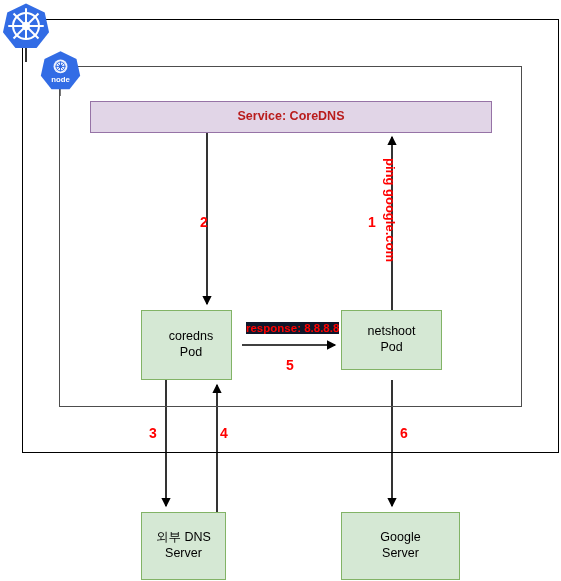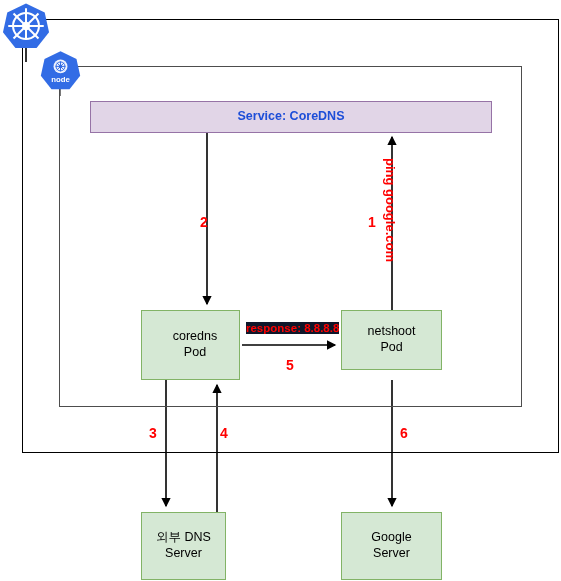--- a/index.html
+++ b/index.html
@@ -11,28 +11,28 @@
        justify-content:center;text-align:center;line-height:1.25;}
 
   
   .frame-cluster{position:absolute;left:22px;top:19px;width:537px;height:434px;
        border:1.6px solid #000000;box-sizing:border-box;background:transparent;}
   .frame-node{position:absolute;left:59px;top:66px;width:463px;height:341px;
        border:1.5px solid #4d4d4d;box-sizing:border-box;background:transparent;}
 
   
   .svc{left:90px;top:101px;width:402px;height:32px;background:#e1d5e7;
-       border:1.4px solid #9673a6;color:#1d4ed8;font-size:12.5px;font-weight:bold;}
+       border:1.4px solid #9673a6;color:#b91c1c;font-size:12.5px;font-weight:bold;}
 
   
   .pod{background:#d5e8d4;border:1.4px solid #82b366;color:#000;font-size:12.5px;}
-  .pod-coredns{left:141px;top:310px;width:99px;height:70px;padding-left:9px;}
+  .pod-coredns{left:141px;top:310px;width:91px;height:70px;padding-left:9px;}
   .pod-netshoot{left:341px;top:310px;width:101px;height:60px;}
   .srv-extdns{left:141px;top:512px;width:85px;height:68px;}
-  .srv-google{left:341px;top:512px;width:101px;height:68px;}
+  .srv-google{left:341px;top:512px;width:119px;height:68px;}
 
   
   .k8s-logo{position:absolute;left:2px;top:2px;width:48px;height:48px;}
   .node-logo{position:absolute;left:40px;top:50px;width:41px;height:41px;}
 
   
   .lbl{position:absolute;color:#ff0000;font-weight:bold;font-size:13px;
        white-space:nowrap;}
   .lbl-num{font-size:14px;}
   .lbl-resp{position:absolute;color:#ff0000;font-weight:bold;font-size:11.5px;

